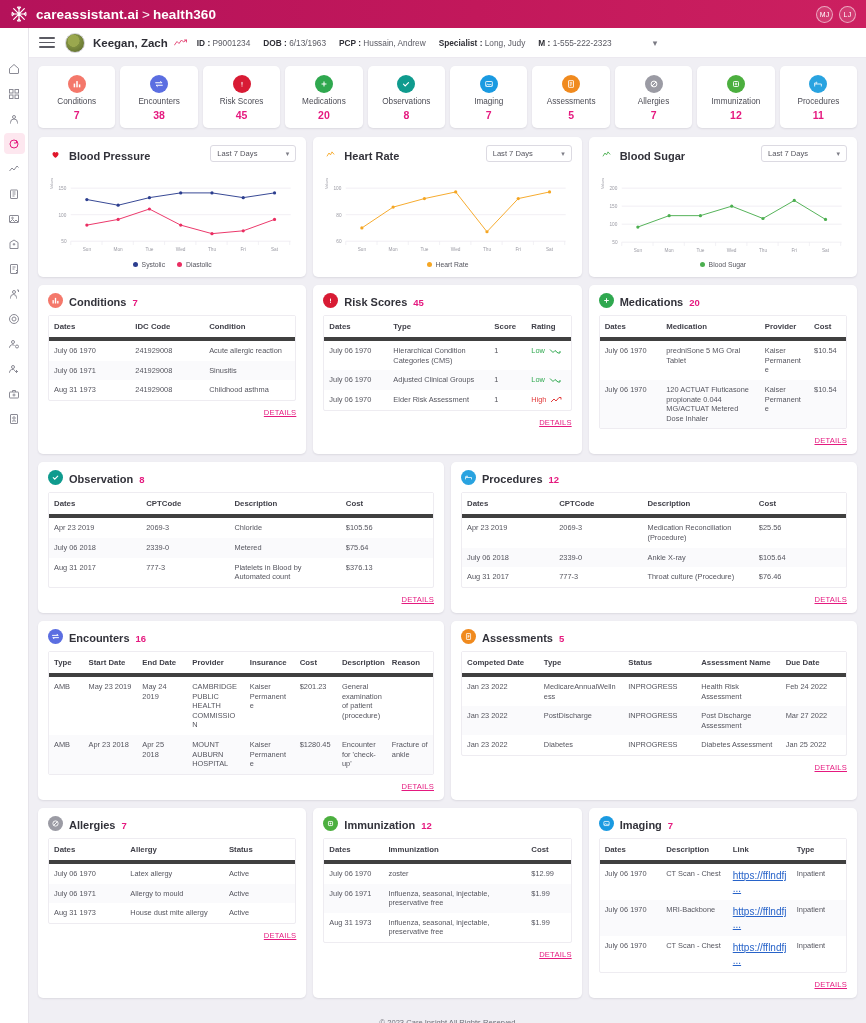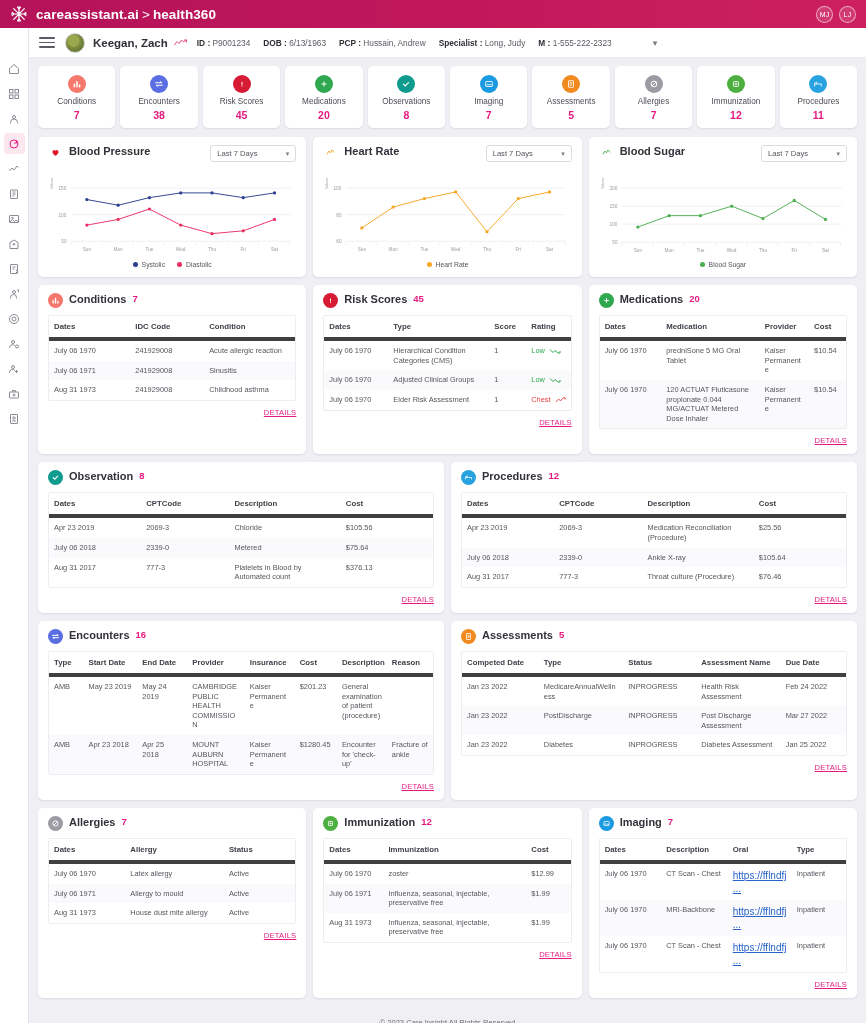--- a/index.html
+++ b/index.html
@@ -85,21 +85,21 @@
   .stat-label { font-size: 8.2px; color: #4c4c55; }
   .stat-val { font-size: 10.5px; margin-top: 3px; font-weight: bold; }
   
   .row { display: flex; gap: 7px; margin-bottom: 8px; }
   .card {
     background: #fff; border-radius: 5px; box-shadow: 0 1px 2px rgba(40,30,60,.10);
     padding: 8px 10px 9px 10px; min-width: 0;
   }
   .c3 { flex: 1 1 0; }
   .c2 { flex: 1 1 0; }
-  .card-head { display: flex; align-items: flex-start; margin-bottom: 7px; }
+  .card-head { display: flex; align-items: flex-end; margin-bottom: 7px; }
   .head-ico {
     width: 15px; height: 15px; border-radius: 50%; margin-right: 6px;
     display: flex; align-items: center; justify-content: center; color: #fff; flex: 0 0 15px;
   }
   .head-ico svg { width: 9px; height: 9px; }
   .head-ico.plain { background: none !important; }
   .card-title { font-size: 11px; font-weight: bold; color: #32323a; }
   .card-count { font-size: 9.5px; font-weight: bold; color: #e5197f; margin-left: 6px; }
   .select {
     margin-left: auto; border: 1px solid #dcdae2; border-radius: 3px;
@@ -681,21 +681,21 @@
                         </svg>
                       </span>
                     </td>
               </tr>
               <tr>
                 <td>July 06 1970</td>
                 <td>Elder Risk Assessment</td>
                 <td>1</td>
                 <td>
                       <span class="rating high">
-                        <span>Chest</span>
+                        <span>High</span>
                         <svg viewBox="0 0 24 14" fill="none" stroke="currentColor" stroke-width="2">
                           <path d="M2 11l6-6 4 4 6-7"></path>
                           <path d="M18 2h4v4"></path>
                         </svg>
                       </span>
                     </td>
               </tr>
             </tbody>
           </table>
             </div>
@@ -1033,21 +1033,21 @@
               </span>
             <span class="card-title">Imaging</span>
             <span class="card-count">7</span>
           </div>
           <div class="tbl-wrap">
               <table>
             <thead>
                   <tr>
               <th style="width:25%">Dates</th>
               <th style="width:27%">Description</th>
-              <th style="width:26%">Oral</th>
+              <th style="width:26%">Link</th>
               <th>Type</th>
             </tr>
                 </thead>
             <tbody>
               <tr>
                     <td>July 06 1970</td>
                     <td>CT Scan - Chest</td>
                     <td><a class="lnk">https://fflndfj...</a></td>
                     <td>Inpatient</td>
                   </tr>

